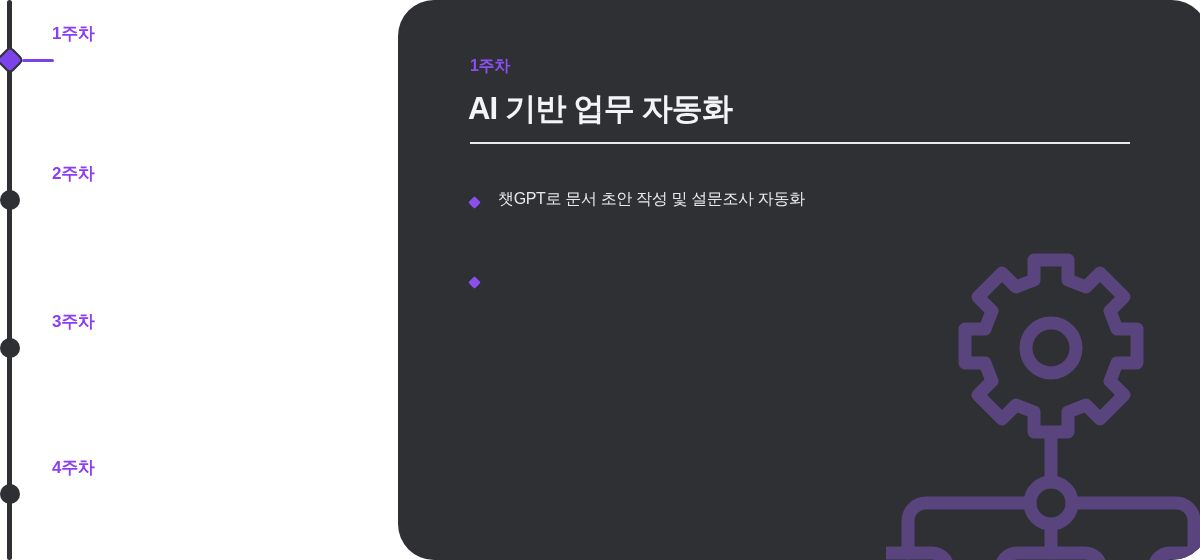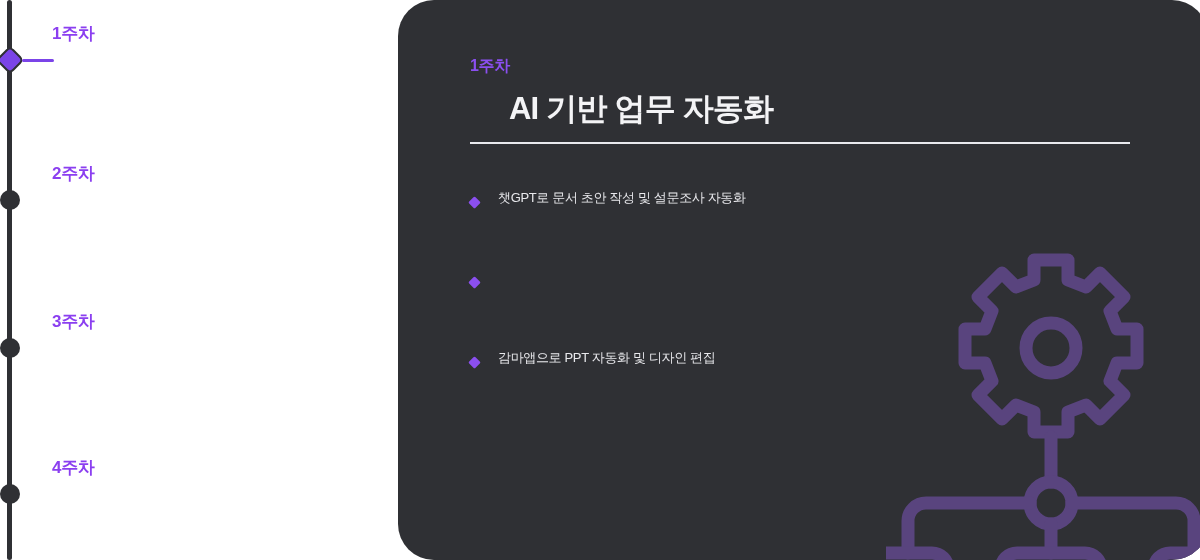--- a/index.html
+++ b/index.html
@@ -47,36 +47,36 @@
   .card-inner { position:relative; width:100%; height:100%; z-index:2; }
 
   .eyebrow {
     position:absolute; left:72px; top:56px;
     font-size:16px; font-weight:700; color:#8b4ff0;
     letter-spacing:-0.3px;
   }
   .card-title {
     position:absolute; left:70px; top:88px;
     font-size:31px; font-weight:700; color:#f4f4f6;
-    letter-spacing:-0.8px; white-space:nowrap;margin-left:41px;
+    letter-spacing:-0.8px; white-space:nowrap;
   }
   .divider {
     position:absolute; left:72px; top:142px; width:660px; height:2px;
     background:#e9e9ee;
   }
 
   .bullets { position:absolute; left:72px; top:190px; width:700px; }
   .bullet { position:relative; height:80px; }
   .bullet-marker {
     position:absolute; left:0px; top:8px; width:9px; height:9px;
     background:#8b4ff0; transform:rotate(45deg); border-radius:1.5px;
   }
   .bullet-text {
     position:absolute; left:28px; top:-1px;
-    font-size:13px; font-weight:400; color:#e8e8ec;
+    font-size:16px; font-weight:400; color:#e8e8ec;
     letter-spacing:-0.35px; white-space:nowrap;
   }
 
   
   .decor { position:absolute; right:-8px; bottom:-6px; width:330px; height:320px; z-index:1; }
   .decor svg { display:block; width:100%; height:100%; }
 </style>
 </head>
 <body>
 
@@ -139,21 +139,17 @@
       <div class="divider"></div>
 
       <div class="bullets">
         <div class="bullet">
           <span class="bullet-marker"></span>
           <span class="bullet-text">챗GPT로 문서 초안 작성 및 설문조사 자동화</span>
         </div>
         <div class="bullet">
           <span class="bullet-marker"></span>
         </div>
-        <div class="bullet">
-          <span class="bullet-marker"></span>
-          <span class="bullet-text">감마앱으로 PPT 자동화 및 디자인 편집</span>
-        </div>
       </div>
     </div>
   </div>
 
 </div>
 
 </body></html>

